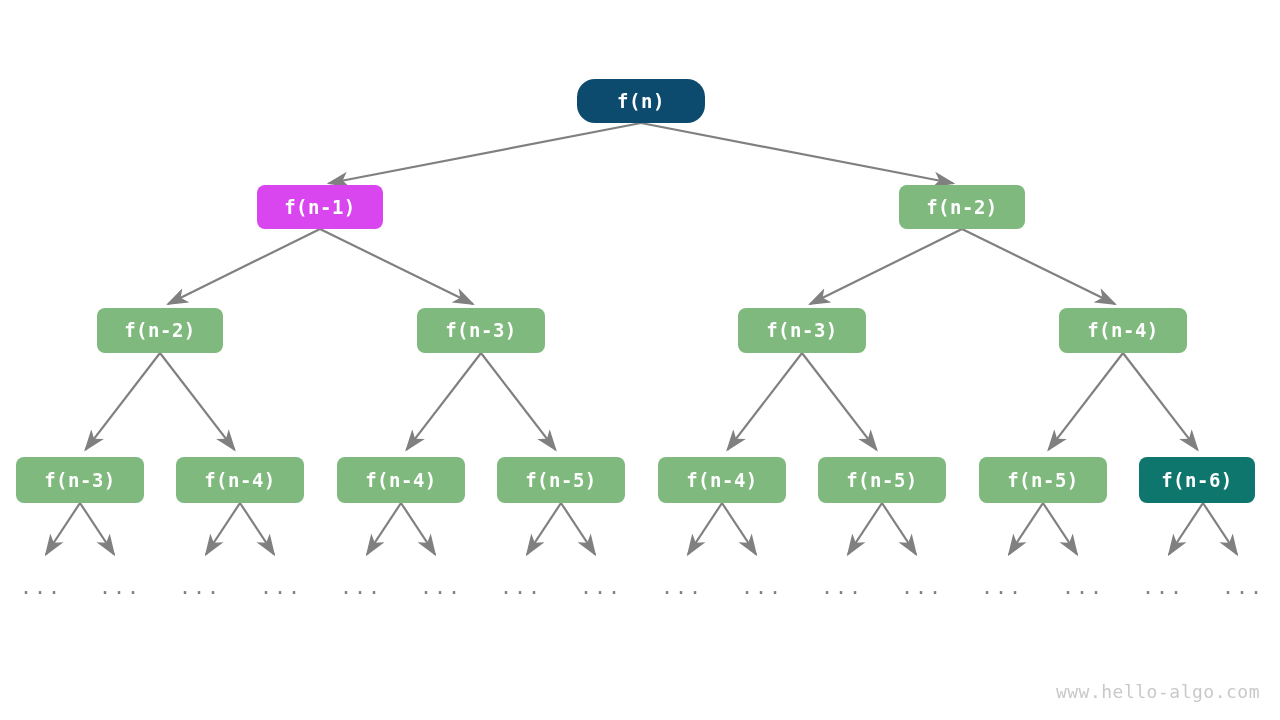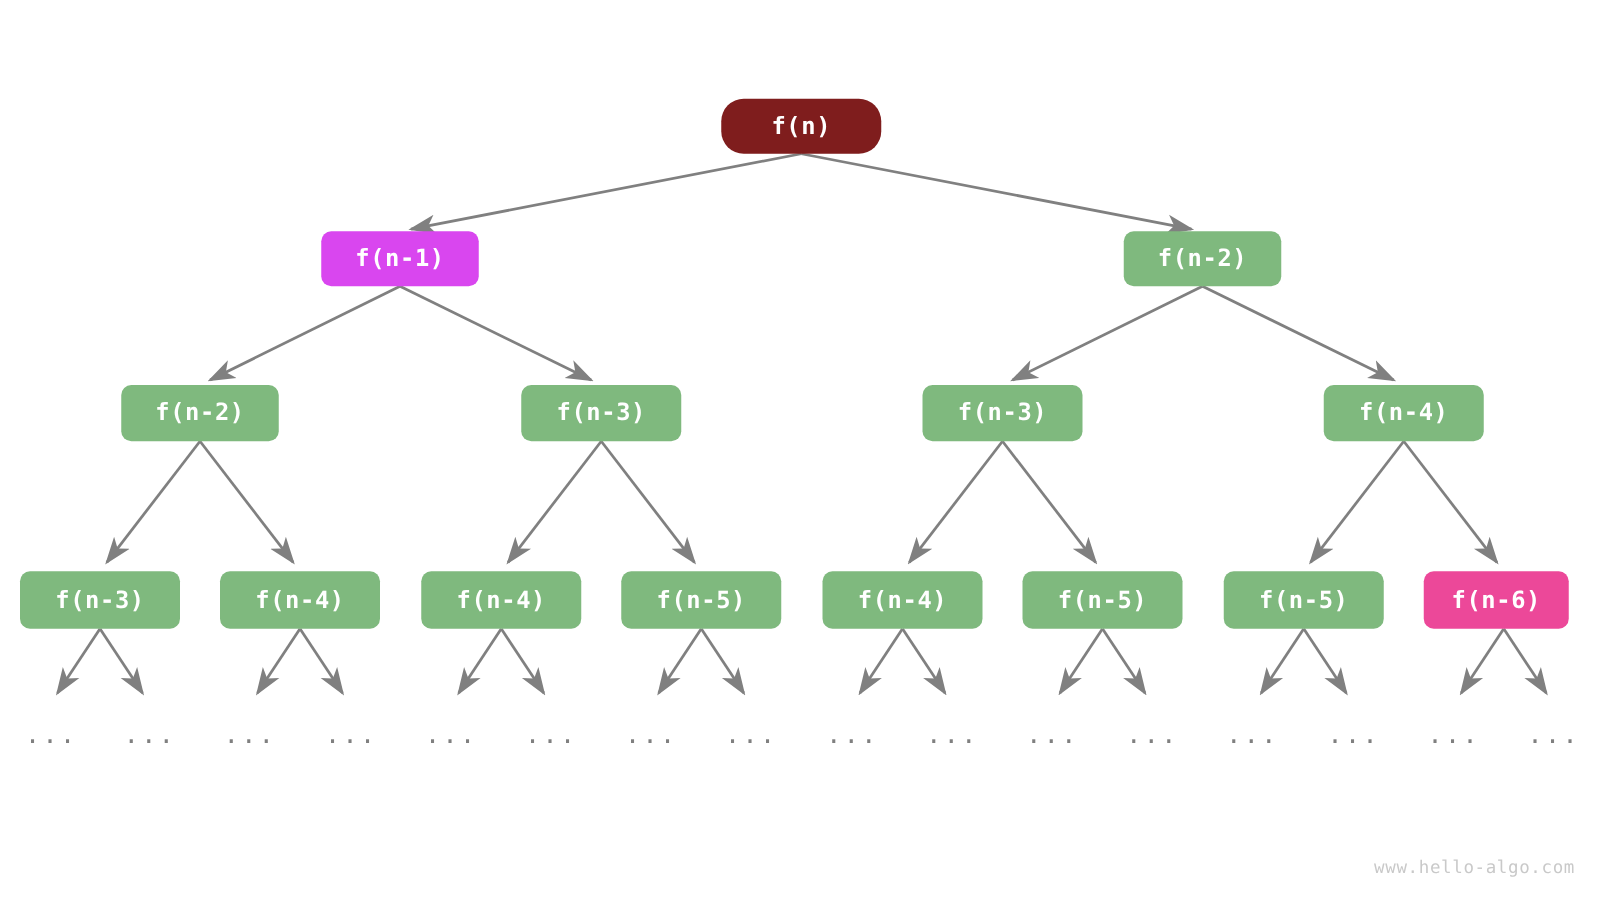--- a/index.html
+++ b/index.html
@@ -45,21 +45,21 @@
     line-height: 1;
     white-space: nowrap;
     transform: translate(-50%, -50%);
   }
   #watermark {
     position: absolute;
     right: 20px;
     bottom: 18px;
     color: #c9c9c9;
     font-family: "DejaVu Sans Mono", "Liberation Mono", monospace;
-    font-size: 14px;
+    font-size: 18px;
     letter-spacing: 0.5px;
     white-space: nowrap;
   }
 </style>
 </head>
 <body style="background: rgb(255, 255, 255);">
 
 <svg id="canvas" viewBox="0 0 1280 720" xmlns="http://www.w3.org/2000/svg">
   <defs>
     <marker id="arrowhead" markerWidth="10" markerHeight="8" refX="9" refY="4" orient="auto" markerUnits="strokeWidth">
@@ -94,35 +94,35 @@
       <line x1="882" y1="503" x2="847.9628971237429" y2="554.4920274281837" stroke="#808080" stroke-width="2.2" marker-end="url(#arrowhead)"></line>
       <line x1="882" y1="503" x2="916.0371028762571" y2="554.4920274281837" stroke="#808080" stroke-width="2.2" marker-end="url(#arrowhead)"></line>
       <line x1="1043" y1="503" x2="1008.9628971237429" y2="554.4920274281837" stroke="#808080" stroke-width="2.2" marker-end="url(#arrowhead)"></line>
       <line x1="1043" y1="503" x2="1077.037102876257" y2="554.4920274281837" stroke="#808080" stroke-width="2.2" marker-end="url(#arrowhead)"></line>
       <line x1="1203" y1="503" x2="1168.962897123743" y2="554.4920274281837" stroke="#808080" stroke-width="2.2" marker-end="url(#arrowhead)"></line>
       <line x1="1203" y1="503" x2="1237.037102876257" y2="554.4920274281837" stroke="#808080" stroke-width="2.2" marker-end="url(#arrowhead)"></line>
     </g>
 </svg>
 
 <div id="node-layer">
-    <div class="node" style="left: 577px; top: 79px; width: 128px; height: 44px; background: #7f1d1d; color: rgb(255, 255, 255); border-radius: 18px;">f(n)</div>
+    <div class="node" style="left: 577px; top: 79px; width: 128px; height: 44px; background: #0c4a6e; color: rgb(255, 255, 255); border-radius: 18px;">f(n)</div>
     <div class="node" style="left: 257px; top: 185px; width: 126px; height: 44px; background: #d946ef; color: rgb(255, 255, 255);">f(n-1)</div>
     <div class="node" style="left: 899px; top: 185px; width: 126px; height: 44px; background: rgb(127, 185, 126); color: rgb(255, 255, 255);">f(n-2)</div>
     <div class="node" style="left: 97px; top: 307.5px; width: 126px; height: 45px; background: rgb(127, 185, 126); color: rgb(255, 255, 255);">f(n-2)</div>
     <div class="node" style="left: 417px; top: 307.5px; width: 128px; height: 45px; background: rgb(127, 185, 126); color: rgb(255, 255, 255);">f(n-3)</div>
     <div class="node" style="left: 738px; top: 307.5px; width: 128px; height: 45px; background: rgb(127, 185, 126); color: rgb(255, 255, 255);">f(n-3)</div>
     <div class="node" style="left: 1059px; top: 307.5px; width: 128px; height: 45px; background: rgb(127, 185, 126); color: rgb(255, 255, 255);">f(n-4)</div>
     <div class="node" style="left: 16px; top: 457px; width: 128px; height: 46px; background: rgb(127, 185, 126); color: rgb(255, 255, 255);">f(n-3)</div>
     <div class="node" style="left: 176px; top: 457px; width: 128px; height: 46px; background: rgb(127, 185, 126); color: rgb(255, 255, 255);">f(n-4)</div>
     <div class="node" style="left: 337px; top: 457px; width: 128px; height: 46px; background: rgb(127, 185, 126); color: rgb(255, 255, 255);">f(n-4)</div>
     <div class="node" style="left: 497px; top: 457px; width: 128px; height: 46px; background: rgb(127, 185, 126); color: rgb(255, 255, 255);">f(n-5)</div>
     <div class="node" style="left: 658px; top: 457px; width: 128px; height: 46px; background: rgb(127, 185, 126); color: rgb(255, 255, 255);">f(n-4)</div>
     <div class="node" style="left: 818px; top: 457px; width: 128px; height: 46px; background: rgb(127, 185, 126); color: rgb(255, 255, 255);">f(n-5)</div>
     <div class="node" style="left: 979px; top: 457px; width: 128px; height: 46px; background: rgb(127, 185, 126); color: rgb(255, 255, 255);">f(n-5)</div>
-    <div class="node" style="left: 1139px; top: 457px; width: 116px; height: 46px; background: #ec4899; color: rgb(255, 255, 255);">f(n-6)</div>
+    <div class="node" style="left: 1139px; top: 457px; width: 116px; height: 46px; background: #0f766e; color: rgb(255, 255, 255);">f(n-6)</div>
   </div>
 <div id="ellipsis-layer">
     <div class="ellipsis" style="left: 41px; top: 587px; color: rgb(128, 128, 128);">...</div>
     <div class="ellipsis" style="left: 120px; top: 587px; color: rgb(128, 128, 128);">...</div>
     <div class="ellipsis" style="left: 200px; top: 587px; color: rgb(128, 128, 128);">...</div>
     <div class="ellipsis" style="left: 281px; top: 587px; color: rgb(128, 128, 128);">...</div>
     <div class="ellipsis" style="left: 361px; top: 587px; color: rgb(128, 128, 128);">...</div>
     <div class="ellipsis" style="left: 441px; top: 587px; color: rgb(128, 128, 128);">...</div>
     <div class="ellipsis" style="left: 521px; top: 587px; color: rgb(128, 128, 128);">...</div>
     <div class="ellipsis" style="left: 601px; top: 587px; color: rgb(128, 128, 128);">...</div>

